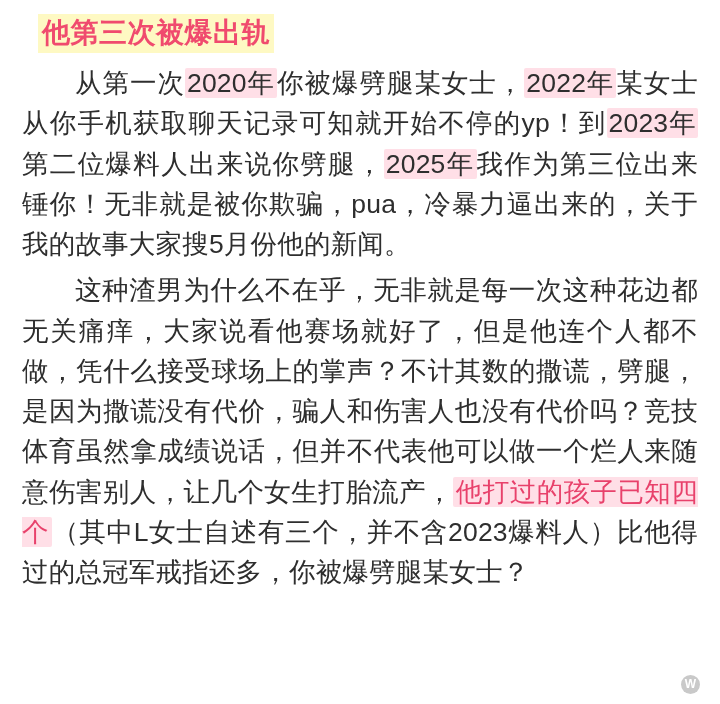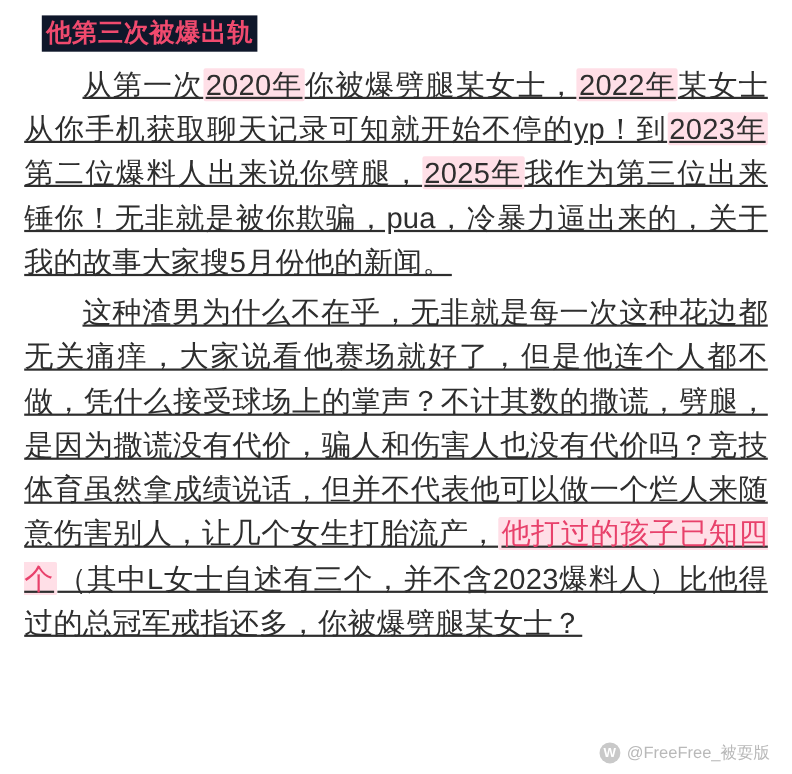--- a/index.html
+++ b/index.html
@@ -16,38 +16,37 @@
   }
   .page {
     position: relative;
     width: 720px;
     height: 704px;
     box-sizing: border-box;
     padding: 14px 22px 0 22px;
     background: #ffffff;
   }
   .title {
-    font-size: 23px;
+    font-size: 28px;
     font-weight: bold;
     color: #f04a6e;
-    background: #0f172a;
+    background: #fef9c3;
     display: inline-block;
     line-height: 1.25;
     padding: 1px 4px 3px 4px;
     margin: 0 0 2px 16px;
     letter-spacing: 0.5px;
   }
   .body-text {
     font-size: 26.5px;
     line-height: 1.52;
     color: #2e2e2e;
     letter-spacing: 0.2px;
     text-align: justify;
     text-justify: inter-ideograph;
-    text-decoration: underline;
   }
   .para {
     margin: 6px 0 0 0;
     text-indent: 2em;
   }
   .para.p1 {
     margin-top: 8px;
   }
   .hl {
     background: #ffdfe7;
@@ -90,16 +89,15 @@
 
   <div class="title">他第三次被爆出轨</div>
 
   <div class="body-text">
     <p class="para p1"><span>从第一次</span><span class="hl">2020年</span><span>你被爆劈腿某女士，</span><span class="hl">2022年</span><span>某女士从你手机获取聊天记录可知就开始不停的yp！到</span><span class="hl">2023年</span><span>第二位爆料人出来说你劈腿，</span><span class="hl">2025年</span><span>我作为第三位出来锤你！无非就是被你欺骗，pua，冷暴力逼出来的，关于我的故事大家搜5月份他的新闻。</span></p>
     <p class="para p2"><span>这种渣男为什么不在乎，无非就是每一次这种花边都无关痛痒，大家说看他赛场就好了，但是他连个人都不做，凭什么接受球场上的掌声？不计其数的撒谎，劈腿，是因为撒谎没有代价，骗人和伤害人也没有代价吗？竞技体育虽然拿成绩说话，但并不代表他可以做一个烂人来随意伤害别人，让几个女生打胎流产，</span><span class="hl-pink">他打过的孩子已知四个</span><span>（其中L女士自述有三个，并不含2023爆料人）比他得过的总冠军戒指还多，你被爆劈腿某女士？</span></p>
   </div>
 
   <div class="watermark">
     <span class="wb-logo">W</span>
-    <span>@FreeFree_被耍版</span>
   </div>
 
 </div>
 
 </body></html>

